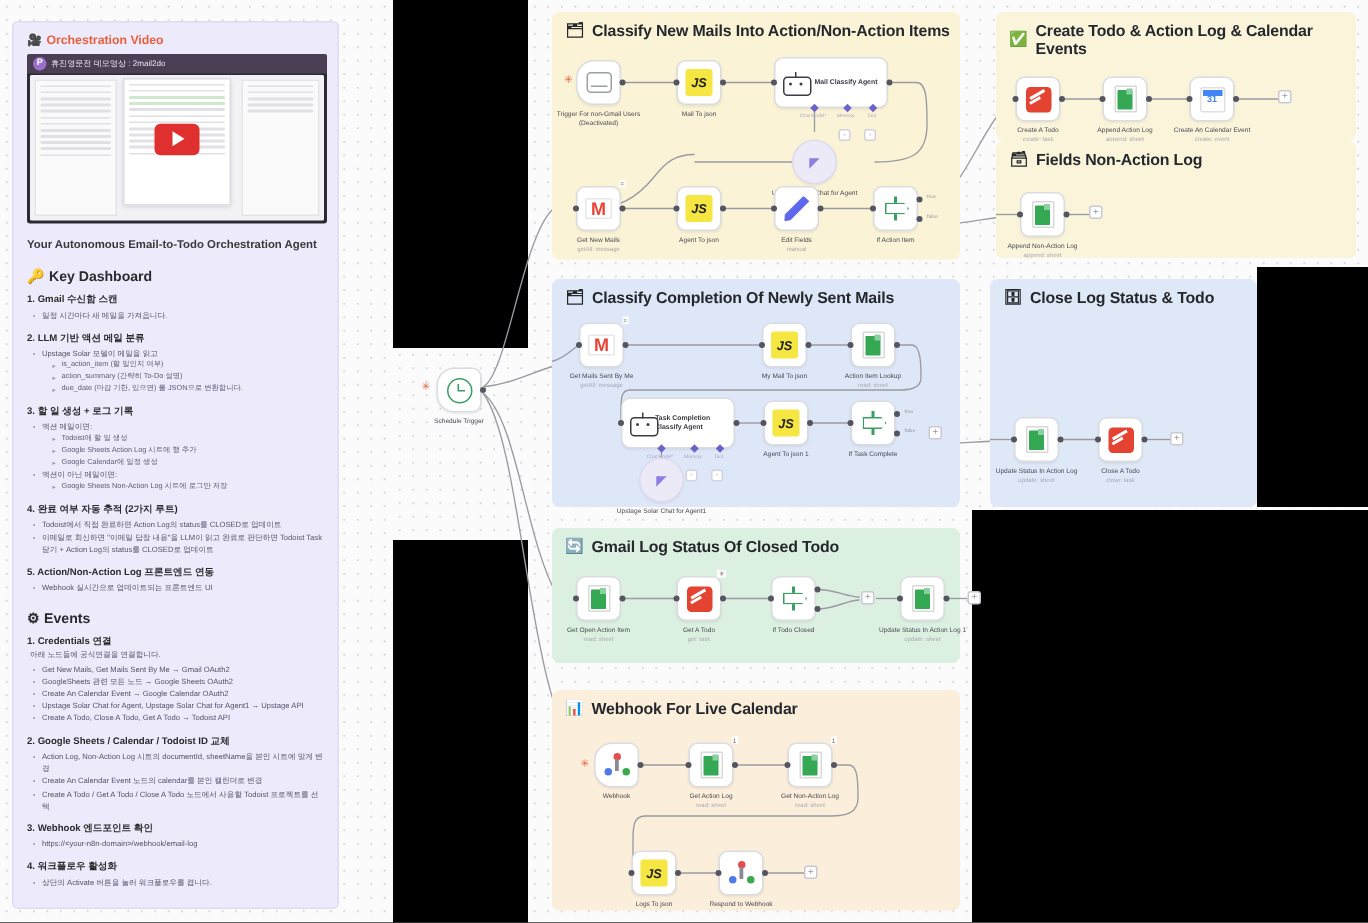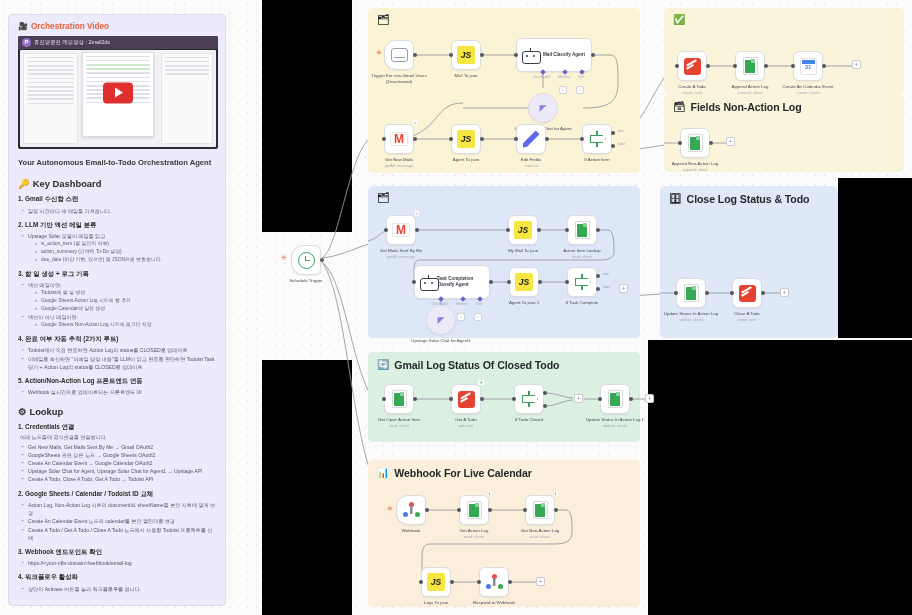--- a/index.html
+++ b/index.html
@@ -252,21 +252,21 @@
           <li>이메일로 회신하면 "이메일 답장 내용"을 LLM이 읽고 완료로 판단하면 Todoist Task 닫기 + Action Log의 status를 CLOSED로 업데이트</li>
         </ul>
         <div class="h3">5. Action/Non-Action Log 프론트엔드 연동</div>
         <ul class="l1">
           <li>Webhook 실시간으로 업데이트되는 프론트엔드 UI</li>
         </ul>
       </div>
 
     <div class="h2">
       <span class="emo">⚙</span>
-      <span>Lookup</span>
+      <span>Events</span>
     </div>
     <div id="setup-host">
         <div class="h3">1. Credentials 연결</div>
         <div class="p">아래 노드들에 공식연결을 연결합니다.</div>
         <ul class="l1">
           <li>Get New Mails, Get Mails Sent By Me → Gmail OAuth2</li>
           <li>GoogleSheets 관련 모든 노드 → Google Sheets OAuth2</li>
           <li>Create An Calendar Event → Google Calendar OAuth2</li>
           <li>Upstage Solar Chat for Agent, Upstage Solar Chat for Agent1 → Upstage API</li>
           <li>Create A Todo, Close A Todo, Get A Todo → Todoist API</li>
@@ -305,20 +305,21 @@
     <path class="wire" d="M322,262 C350,300 352,480 390,505"></path>
     <path class="wire" d="M612,140 C640,136 650,92 672,68"></path>
     <path class="wire" d="M612,150 C645,150 652,146 680,143"></path>
     <path class="wire" d="M700,292 C720,292 728,292 736,292"></path>
     <path class="wire" d="M617,296 C640,296 652,294 672,294"></path>
   </svg>
 
   <div class="panel p-yellow" style="left:368px; top:8px; width:272px; height:165px;">
     <div class="panel-hd">
       <span class="emo">🗂</span>
+      <span>Classify New Mails Into Action/Non-Action Items</span>
     </div>
     <svg class="wires">
       <path class="wire" d="M47,47 L82,47"></path>
       <path class="wire" d="M113,47 L148,47"></path>
       <path class="wire" d="M222,47 L243,47 C250,47 250,60 250,75 C250,95 240,100 215,100"></path>
       <path class="wire" d="M28,131 C48,131 60,120 68,110 C76,100 82,95 95,95"></path>
       <path class="wire" d="M47,131 L82,131"></path>
       <path class="wire" d="M113,131 L148,131"></path>
       <path class="wire" d="M178,131 L213,131"></path>
       <path class="wire" d="M95,100 L178,100"></path>
@@ -413,20 +414,21 @@
       <div class="dot" style="left:29px; top:20px;"></div>
       <div class="ioTag" style="left:36px; top:5px;">true</div>
       <div class="ioTag" style="left:36px; top:18px;">false</div>
       <div class="nlbl">If Action Item</div>
     </div>
   </div>
 
   <div class="panel p-yellow2" style="left:664px; top:8px; width:240px; height:86px;">
     <div class="panel-hd">
       <span class="emo">✅</span>
+      <span>Create Todo &amp; Action Log &amp; Calendar Events</span>
     </div>
     <svg class="wires">
       <path class="wire" d="M44,58 L72,58"></path>
       <path class="wire" d="M102,58 L130,58"></path>
       <path class="wire" d="M160,58 L188,58"></path>
     </svg>
     <div class="node" style="left:13px; top:43px;">
       <div class="nbox">
           <span class="todoist"></span>
         </div>
@@ -481,20 +483,21 @@
         <span>Append Non-Action Log</span>
         <span class="nsub">append: sheet</span>
       </div>
     </div>
     <div class="plus" style="left:62px; top:43px;"></div>
   </div>
 
   <div class="panel p-blue" style="left:368px; top:186px; width:272px; height:152px;">
     <div class="panel-hd">
       <span class="emo">🗂</span>
+      <span>Classify Completion Of Newly Sent Mails</span>
     </div>
     <svg class="wires">
       <path class="wire" d="M0,55 C8,53 12,48 18,44"></path>
       <path class="wire" d="M47,44 L139,44"></path>
       <path class="wire" d="M170,44 L198,44"></path>
       <path class="wire" d="M230,44 L240,44 C246,44 246,58 246,66 C246,74 236,74 230,74 L52,74 C46,74 46,80 46,88 L46,96"></path>
       <path class="wire" d="M122,96 L140,96"></path>
       <path class="wire" d="M170,96 L198,96"></path>
       <path class="wire" d="M73,110 L73,122"></path>
     </svg>

